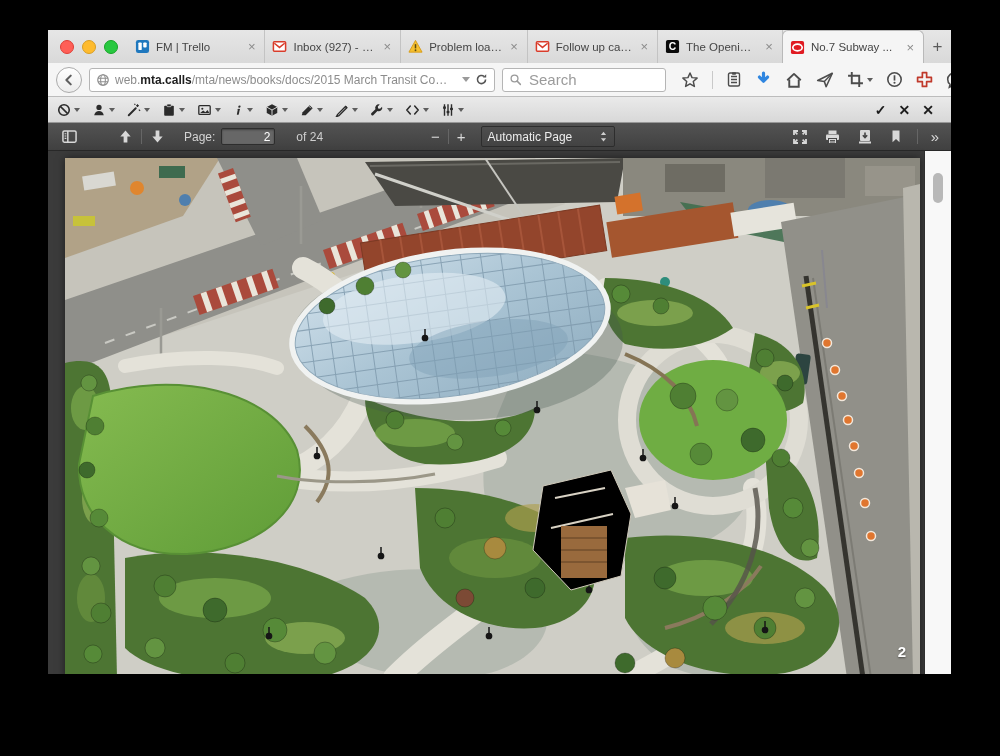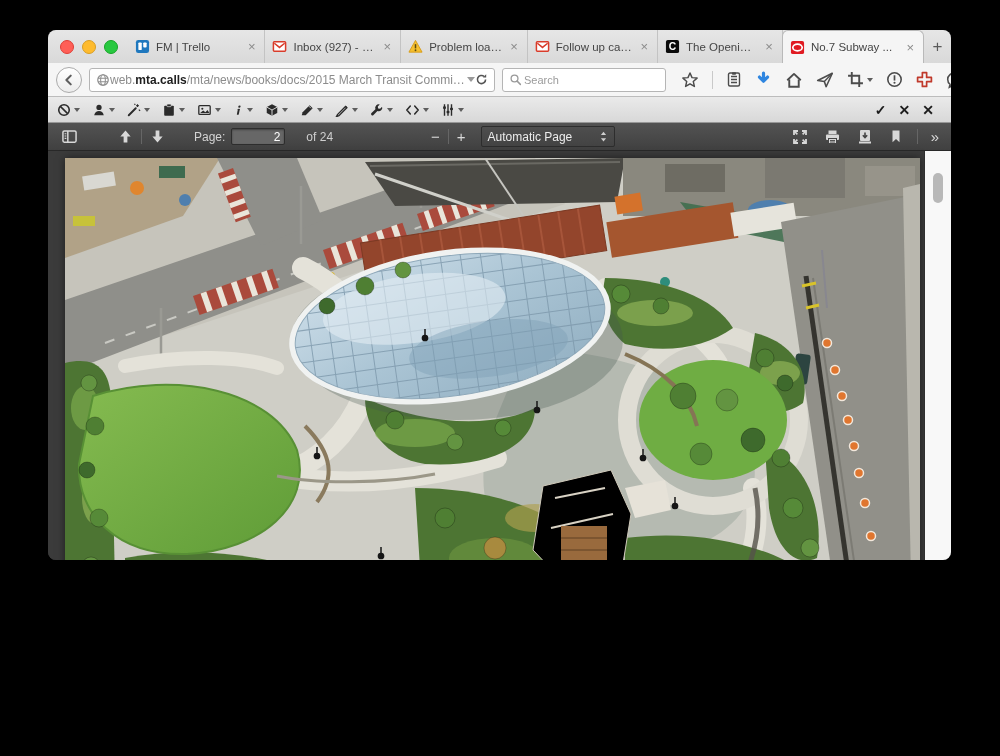--- a/index.html
+++ b/index.html
@@ -1,18 +1,18 @@
 <!DOCTYPE html>
 <html><head>
 <meta charset="utf-8">
 <style>
   html,body{margin:0;padding:0;background:#000;width:1000px;height:756px;overflow:hidden;
     font-family:"Liberation Sans",sans-serif;-webkit-font-smoothing:antialiased;}
   .stage{position:relative;width:1000px;height:756px;background:#000;}
-  .window{position:absolute;left:48px;top:30px;width:903px;height:530px;border-radius:8px;
+  .window{position:absolute;left:48px;top:30px;width:903px;height:644px;border-radius:0;
     overflow:hidden;background:#3b3b3b;box-shadow:0 12px 40px rgba(0,0,0,.7);}
 
   
   .tabbar{height:33px;background:linear-gradient(#e6e6e6,#d9d9d9);display:flex;align-items:stretch;}
   .lights{display:flex;align-items:center;gap:8px;padding:0 10px 0 12px;}
   .light{width:12px;height:12px;border-radius:50%;}
   .light.red{background:#ff5f57;border:1px solid #de3e36;}
   .light.yellow{background:#febb2e;border:1px solid #d89e24;}
   .light.green{background:#28c840;border:1px solid #17a527;}
   .tab{display:flex;align-items:center;gap:6px;padding:0 7px;border-right:1px solid #c3c3c3;
@@ -24,48 +24,48 @@
   .favicon{width:15px;height:15px;flex:none;display:block;}
   .newtab{display:flex;align-items:center;justify-content:center;width:30px;color:#5a5a5a;
     font-size:17px;}
 
   
   .navbar{height:33px;background:#f5f5f5;border-bottom:1px solid #bcbcbc;display:flex;
     align-items:center;padding:0 8px;gap:7px;}
   .backbtn{width:24px;height:24px;border-radius:50%;border:1px solid #ababab;flex:none;
     background:linear-gradient(#fff,#ececec);display:flex;align-items:center;justify-content:center;color:#5e5e5e;}
   .field{height:22px;background:#fff;border:1px solid #b5b5b5;border-radius:3px;display:flex;
-    align-items:center;padding:0 6px;}
+    align-items:center;padding:0 6px;gap:5px;}
   .urlbar{width:392px;flex:none;font-size:12px;color:#8c8c8c;}
   .urlbar .domain{color:#1e1e1e;font-weight:bold;}
   .urlbar .path{white-space:nowrap;overflow:hidden;text-overflow:ellipsis;min-width:0;}
   .urltext{display:flex;min-width:0;flex:1;white-space:nowrap;overflow:hidden;}
   .tri-down{width:0;height:0;border-left:4px solid transparent;border-right:4px solid transparent;
     border-top:5px solid #9a9a9a;flex:none;}
   .searchbar{width:150px;flex:none;font-size:12px;}
-  .searchbar input{border:none;outline:none;background:transparent;width:110px;font-size:11px;
+  .searchbar input{border:none;outline:none;background:transparent;width:110px;font-size:15px;
     font-family:"Liberation Sans",sans-serif;color:#444;}
   .searchbar input::placeholder{color:#9b9b9b;}
   .navicons{display:flex;align-items:center;gap:13px;margin-left:8px;color:#4c4c4c;}
   .navicons .sep{width:1px;height:18px;background:#c9c9c9;}
 
   
   .devbar{height:25px;background:linear-gradient(#eaeaea,#d8d8d8);border-bottom:1px solid #979797;
     display:flex;align-items:center;padding:0 9px;gap:12px;color:#2b2b2b;}
   .dev-item{display:flex;align-items:center;gap:3px;}
   .caret{width:0;height:0;border-left:3.5px solid transparent;border-right:3.5px solid transparent;
     border-top:4px solid #5d5d5d;}
   .dev-status{margin-left:auto;display:flex;gap:12px;font-size:14px;color:#1c1c1c;padding-right:8px;font-weight:bold;}
 
   
   .pdfbar{height:27px;background:linear-gradient(#535353,#404040);border-bottom:1px solid #282828;
     display:flex;align-items:center;padding:0 8px;color:#d9d9d9;font-size:12px;position:relative;}
   .pbtn{display:flex;align-items:center;justify-content:center;padding:0 5px;color:#d9d9d9;}
   .pdiv{width:1px;height:15px;background:#666;margin:0 3px;}
-  .pagelabel{margin:0 6px 0 24px;color:#d4d4d4;}
+  .pagelabel{margin:0 6px 0 14px;color:#d4d4d4;}
   .pageinput{width:44px;height:15px;background:#676767;border:1px solid #2d2d2d;border-radius:2px;
     color:#fff;font-size:12px;text-align:right;padding:0 4px;font-family:"Liberation Sans",sans-serif;
     box-shadow:inset 0 1px 2px rgba(0,0,0,.4);}
   .ofpages{margin-left:21px;color:#cfcfcf;}
   .pdf-center{position:absolute;left:378px;display:flex;align-items:center;}
   .zoomsel{width:120px;height:19px;background:linear-gradient(#4e4e4e,#434343);border:1px solid #2d2d2d;
     border-radius:2px;display:flex;align-items:center;justify-content:space-between;
     padding:0 6px;margin-left:10px;color:#ececec;}
   .pdf-right{margin-left:auto;display:flex;align-items:center;gap:6px;}
   .morechev{font-size:15px;color:#d9d9d9;padding:0 4px;}

